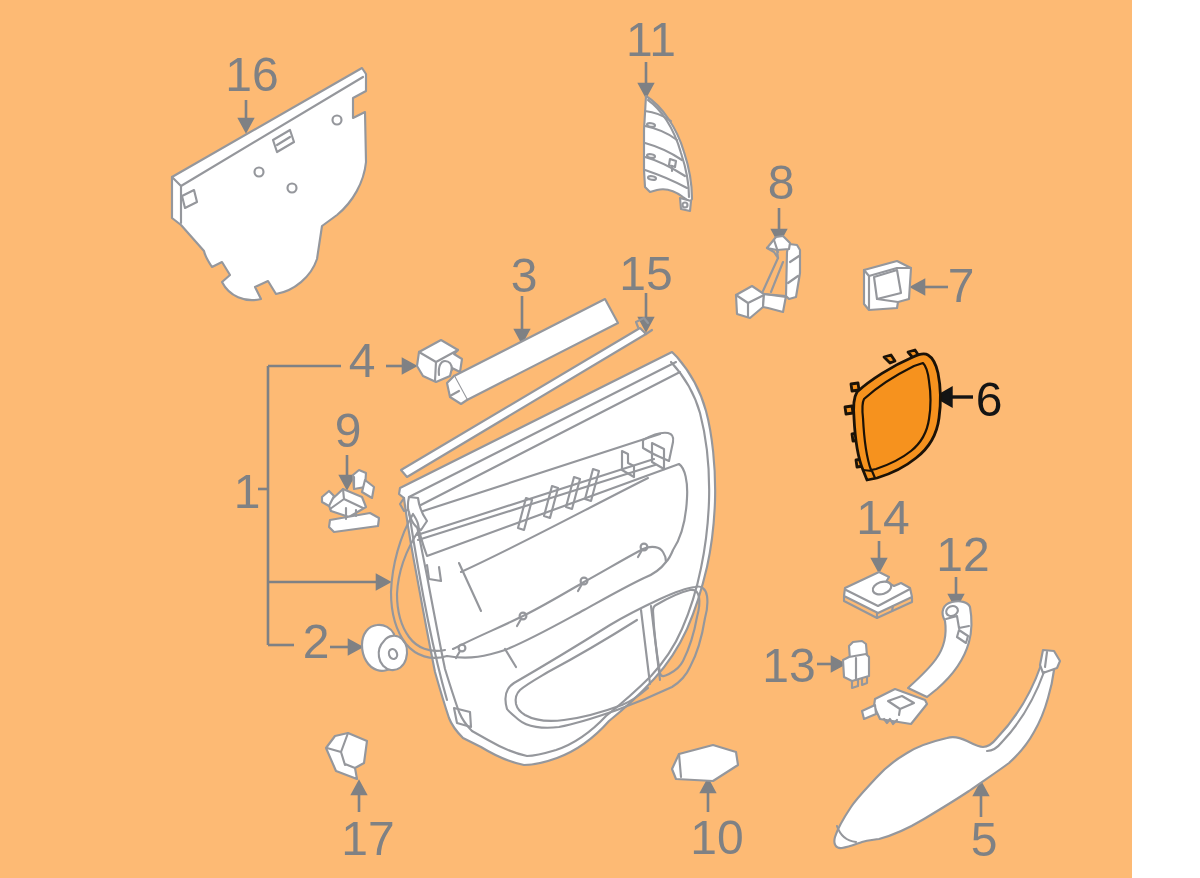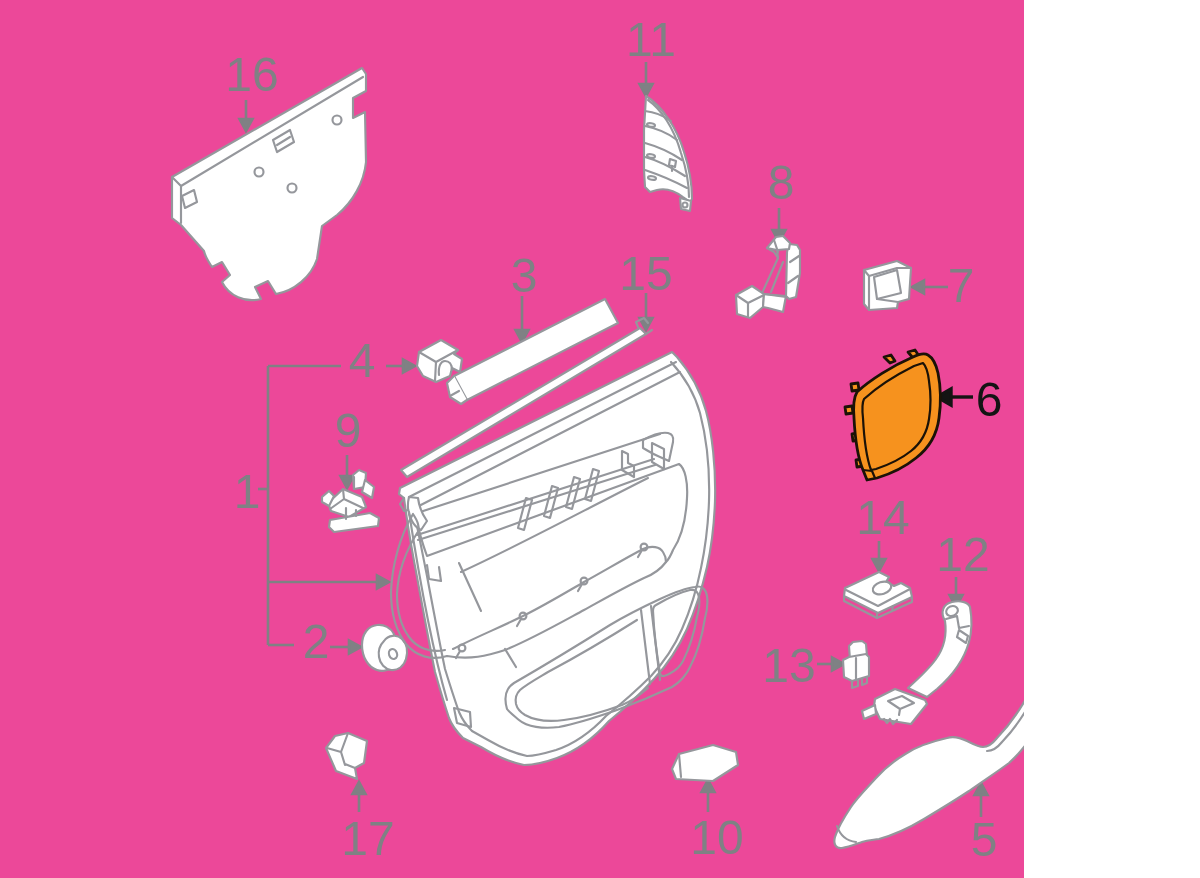--- a/index.html
+++ b/index.html
@@ -1,16 +1,16 @@
 <!DOCTYPE html>
 <html><head>
 <meta charset="utf-8">
 <style>
   html,body{margin:0;padding:0;background:#ffffff;}
-  #wrap{width:1024px;height:878px;position:relative;overflow:hidden;background:#ec4899;}
+  #wrap{width:1132px;height:878px;position:relative;overflow:hidden;background:#fdba74;}
   svg{display:block;}
   text{font-family:"Liberation Sans", sans-serif;fill:#7f8184;}
 </style>
 </head>
 <body>
 <div id="wrap">
 <svg width="1200" height="878" viewBox="0 0 1200 878">
 <defs>
 <g id="none"></g>
 </defs>

